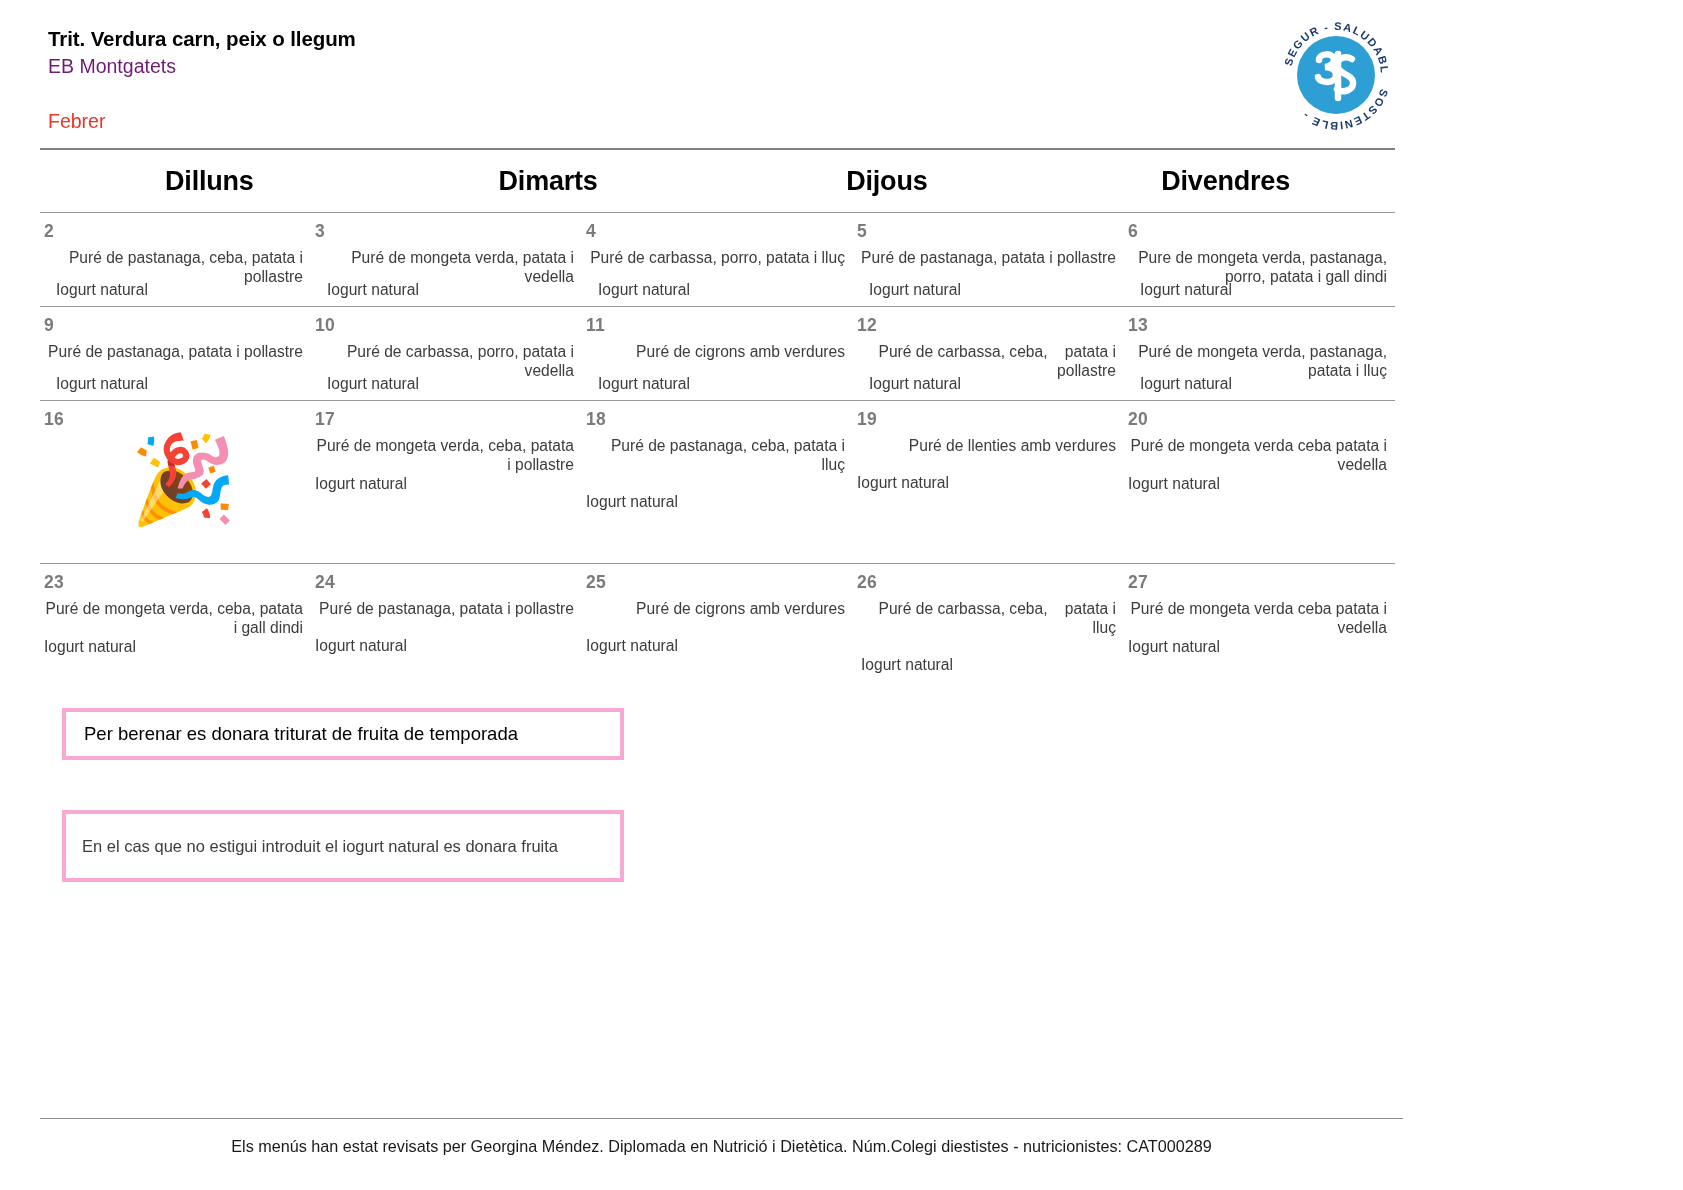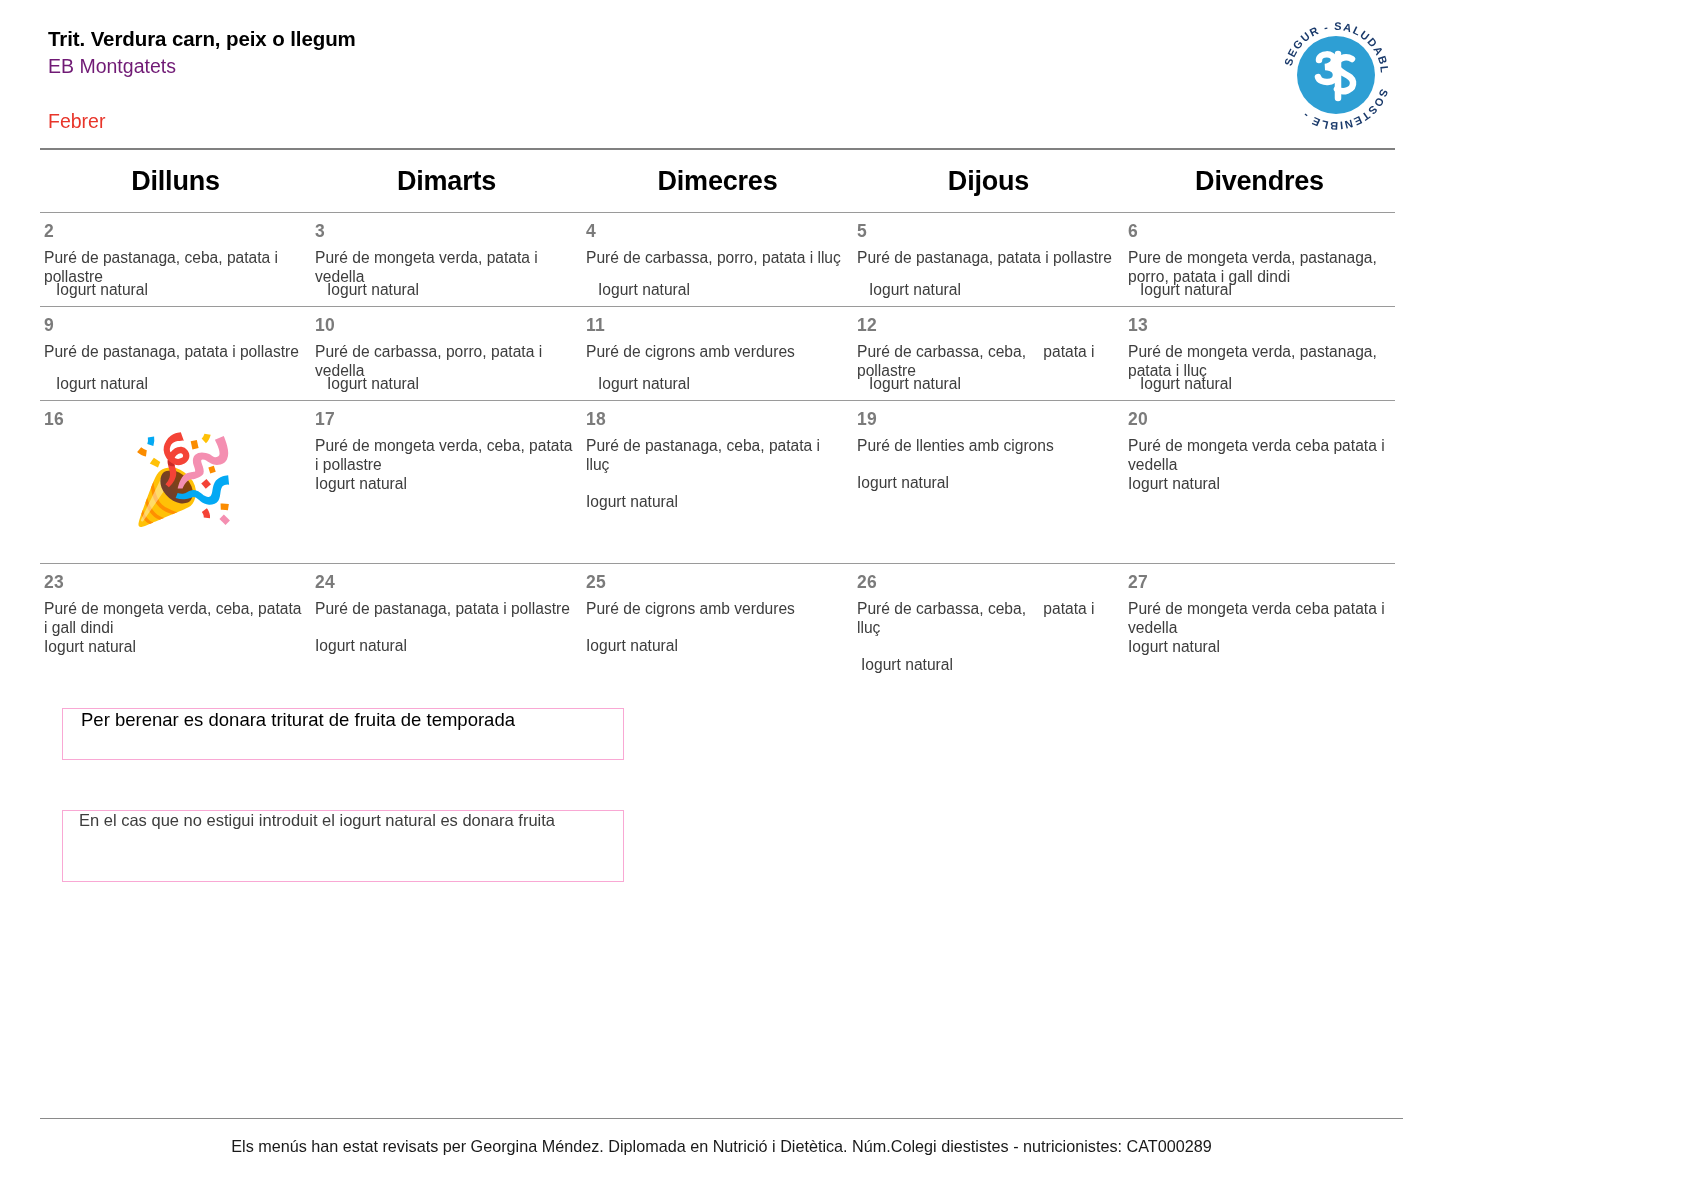--- a/index.html
+++ b/index.html
@@ -102,20 +102,21 @@
     margin-bottom: 7px;
     letter-spacing: 0.2px;
   }
   .meal {
     font-family: "Liberation Sans Narrow", "Liberation Sans", sans-serif;
     font-size: 15.6px;
     color: #3d3d3d;
     line-height: 1.24;
     white-space: pre-wrap;
     max-width: 305px;
+    text-align: right;
   }
   .yog {
     font-family: "Liberation Sans Narrow", "Liberation Sans", sans-serif;
     font-size: 15.6px;
     color: #3d3d3d;
     line-height: 1.24;
     position: absolute;
     bottom: 7px;
     left: 16px;
   }
@@ -127,23 +128,24 @@
     font-size: 86px;
     line-height: 1;
     text-align: center;
     margin-top: 4px;
     margin-left: 20px;
   }
 
   
   .notes { margin: 28px 0 0 62px; }
   .note-box {
-    border: 1px solid #f9a8d4;
+    border: 4px solid #f9a8d4;
     width: 562px;
     display: flex;
+    align-items: center;
   }
   .note-box.b1 { height: 52px; padding-left: 18px; margin-top: 4px; }
   .note-box.b2 { height: 72px; padding-left: 16px; margin-top: 50px; }
   .note-text-1 {
     font-family: "Liberation Sans", sans-serif;
     font-size: 18.5px;
     color: #000;
   }
   .note-text-2 {
     font-family: "Liberation Sans Narrow", "Liberation Sans", sans-serif;
@@ -199,21 +201,20 @@
           <textPath href="#arcBot" startOffset="9%">SOSTENIBLE  -</textPath>
         </text>
       </svg>
     </div>
   </div>
 
   <div class="cal">
     <div class="weekdays">
       <div class="weekday">Dilluns</div>
       <div class="weekday">Dimarts</div>
-      <div class="weekday">Dimecres</div>
       <div class="weekday">Dijous</div>
       <div class="weekday">Divendres</div>
     </div>
 
     <div class="week">
       <div class="cell">
         <div class="daynum">2</div>
         <div class="meal">Puré de pastanaga, ceba, patata i pollastre</div>
         <div class="yog">Iogurt natural</div>
       </div>
@@ -277,21 +278,21 @@
         <div class="meal">Puré de mongeta verda, ceba, patata i pollastre</div>
         <div class="yog inflow">Iogurt natural</div>
       </div>
       <div class="cell">
         <div class="daynum">18</div>
         <div class="meal">Puré de pastanaga, ceba, patata i lluç</div>
         <div class="yog inflow" style="margin-top:18px">Iogurt natural</div>
       </div>
       <div class="cell">
         <div class="daynum">19</div>
-        <div class="meal">Puré de llenties amb cigrons</div>
+        <div class="meal">Puré de llenties amb verdures</div>
         <div class="yog inflow" style="margin-top:18px">Iogurt natural</div>
       </div>
       <div class="cell">
         <div class="daynum">20</div>
         <div class="meal">Puré de mongeta verda ceba patata i vedella</div>
         <div class="yog inflow">Iogurt natural</div>
       </div>
     </div>
 
     <div class="week last">

